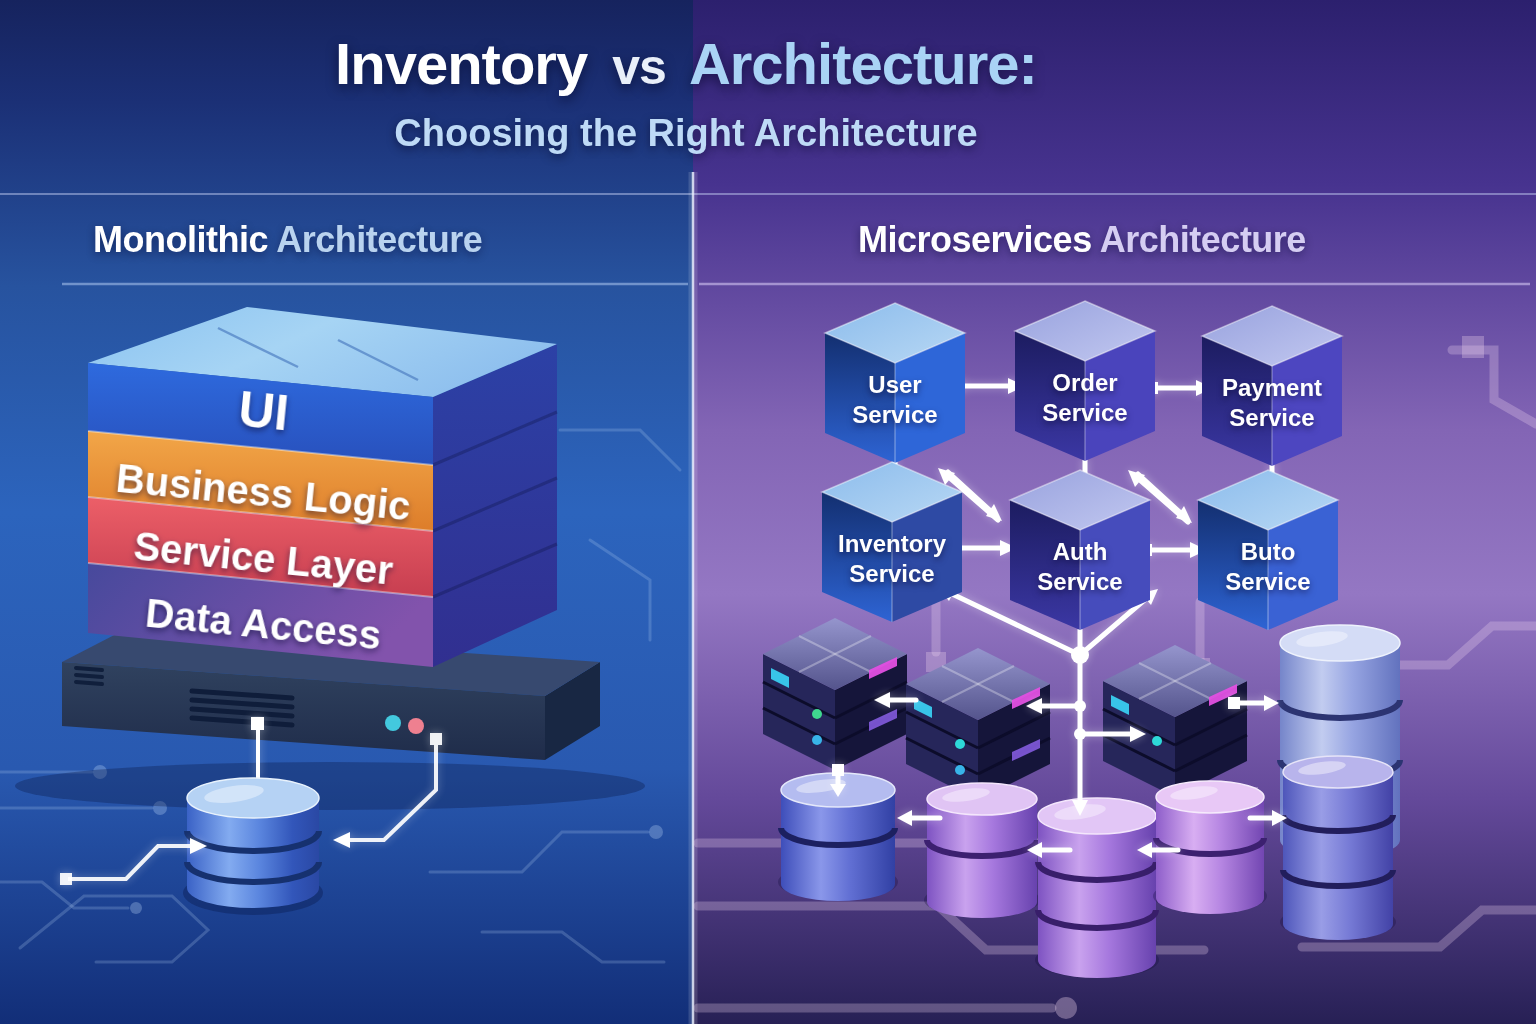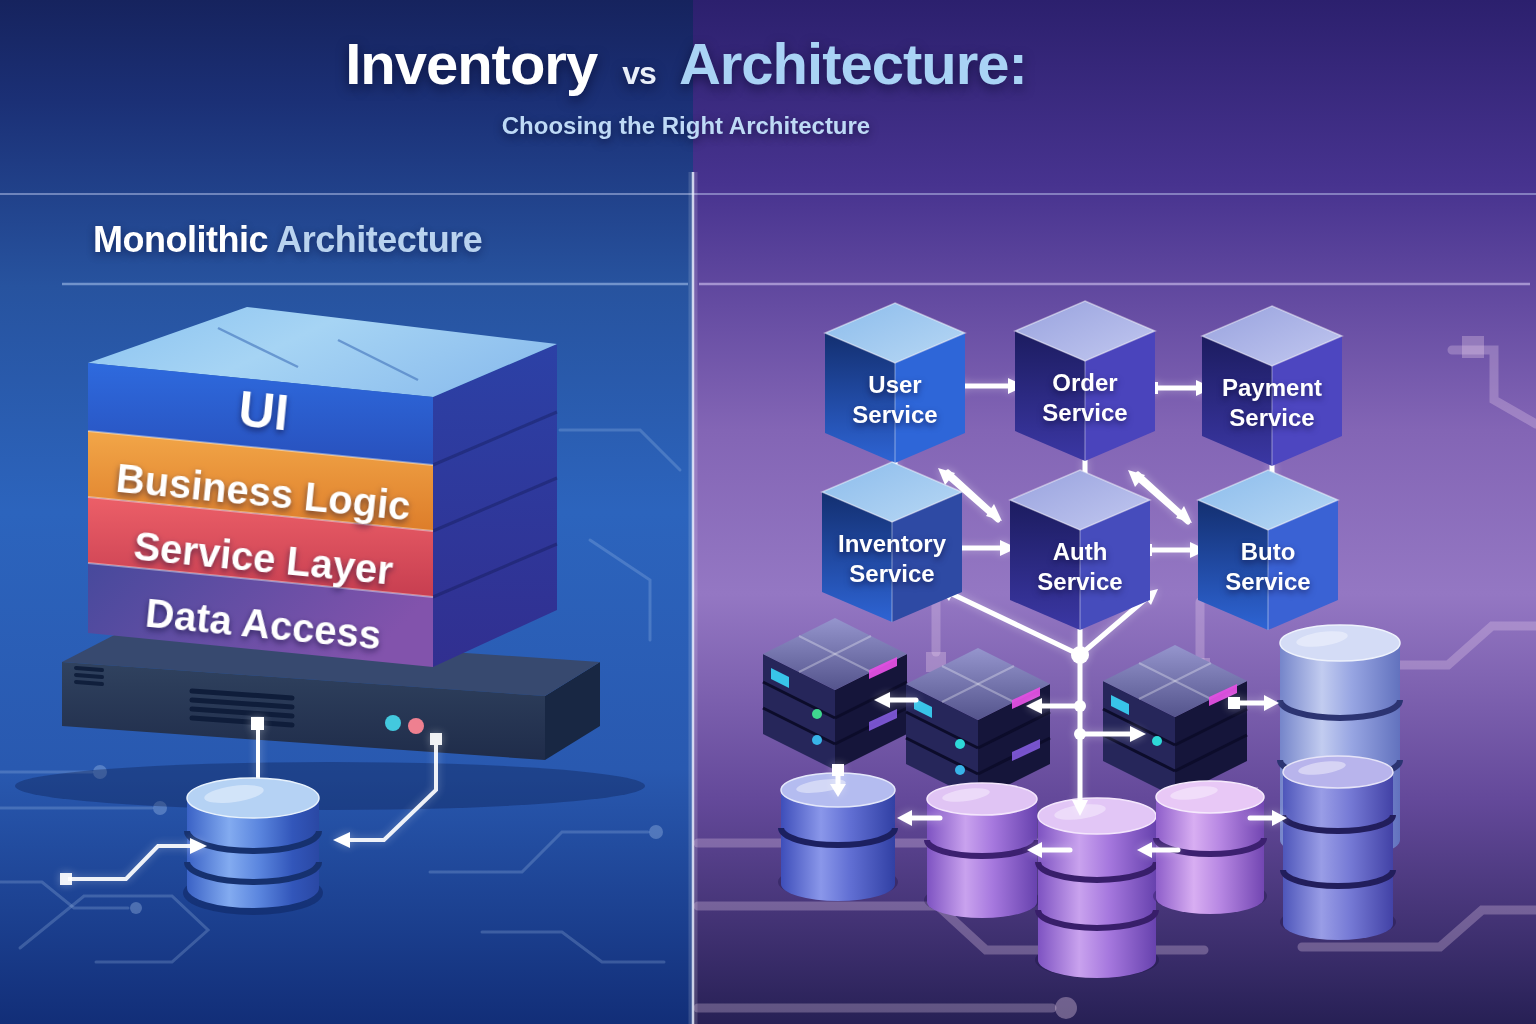--- a/index.html
+++ b/index.html
@@ -7,25 +7,25 @@
     position:relative;width:1536px;height:1024px;overflow:hidden;
     font-family:"Liberation Sans", sans-serif;
   }
   .stage svg{position:absolute;left:0;top:0;}
   .txt-overlay{position:absolute;z-index:5;}
   .main-title{
     left:0;top:30px;width:1372px;text-align:center;
     font-weight:bold;font-size:58px;letter-spacing:-1px;color:#ffffff;
     text-shadow:0 4px 12px rgba(0,0,30,.55);
   }
-  .main-title .vs{font-size:32px;color:#e9eff9;padding:0 10px;}
+  .main-title .vs{font-size:50px;color:#e9eff9;padding:0 10px;}
   .main-title .accent{color:#a9d3f5;}
   .subtitle{
     left:0;top:112px;width:1372px;text-align:center;
-    font-weight:bold;font-size:24px;color:#bedaf6;
+    font-weight:bold;font-size:38px;color:#bedaf6;
     text-shadow:0 3px 9px rgba(0,0,30,.5);
   }
   .panel-heading{
     top:219px;font-weight:bold;font-size:36px;letter-spacing:-.5px;
     text-shadow:0 3px 8px rgba(0,0,40,.45);white-space:nowrap;text-align:right;
   }
   .panel-heading .primary{color:#ffffff;}
   .heading-left{left:93px;}
   .heading-left .secondary{color:#b9d3ef;}
   .heading-right{left:858px;}
@@ -486,14 +486,18 @@
   <span>Inventory</span>
   <span class="vs">vs</span>
   <span class="accent">Architecture:</span>
 </div>
 <div class="txt-overlay subtitle">Choosing the Right Architecture</div>
 
 <div class="txt-overlay panel-heading heading-left">
   <span class="primary">Monolithic</span>
   <span class="secondary">Architecture</span>
 </div>
-
+<div class="txt-overlay panel-heading heading-right">
+  <span class="primary">Microservices</span>
+  <span class="secondary">Architecture</span>
 </div>
 
+</div>
+
 </body></html>

